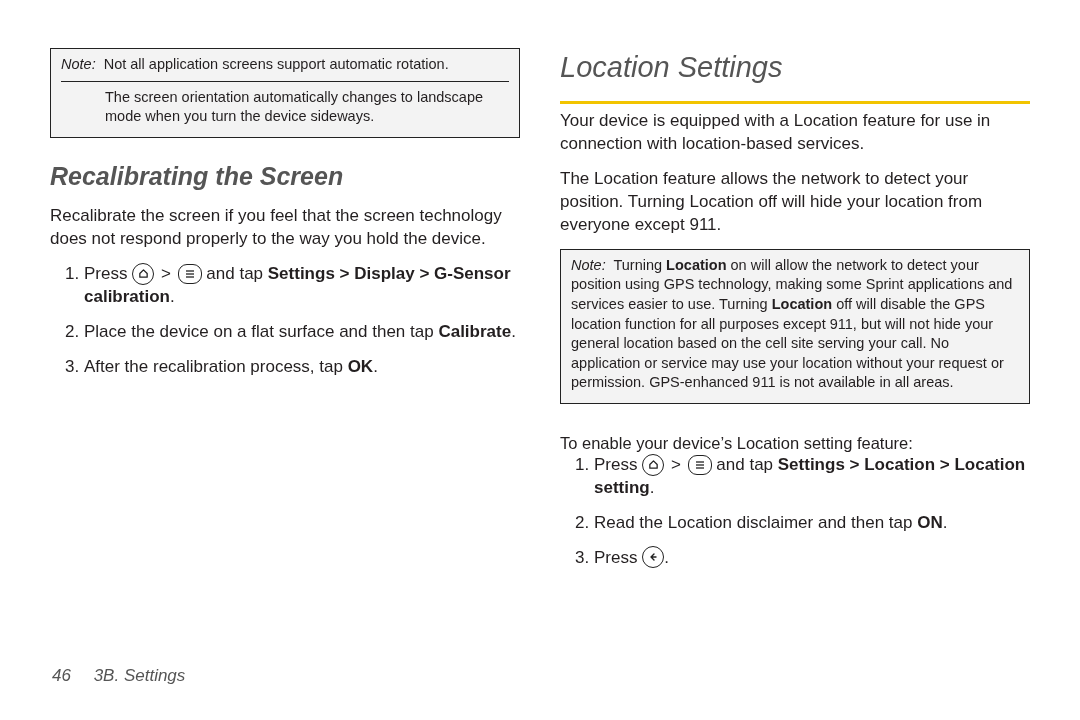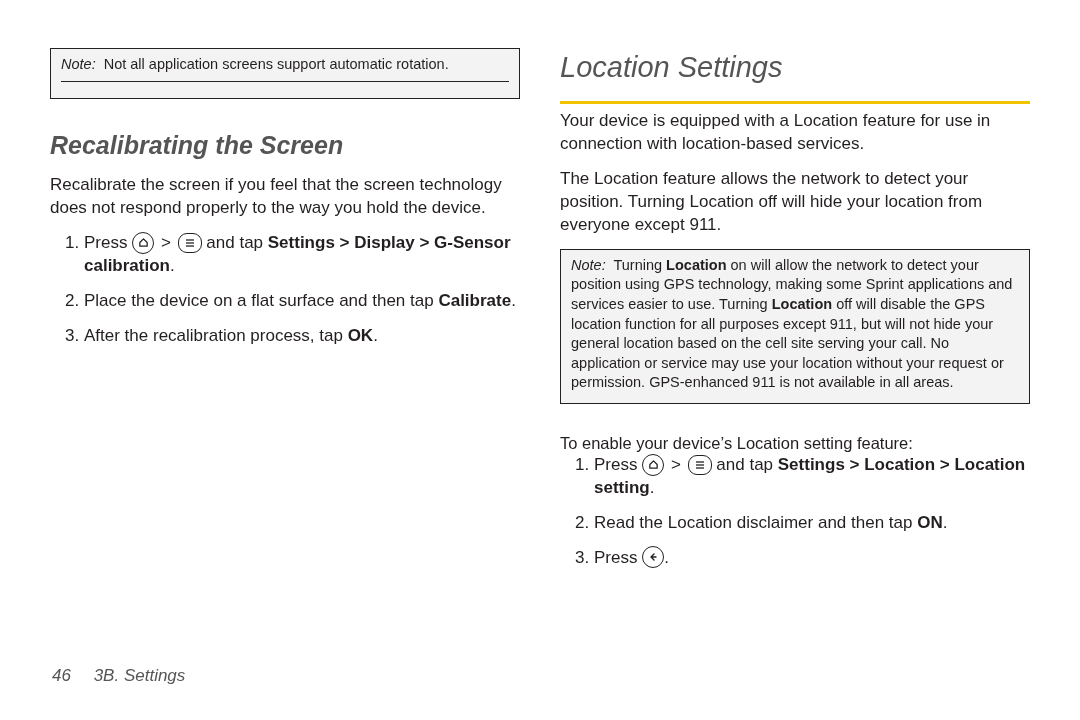--- a/index.html
+++ b/index.html
@@ -26,21 +26,21 @@
     flex: 1 1 0;
     min-width: 0;
   }
   
   .note {
     border: 1px solid #222;
     background: #f3f3f3;
     padding: 6px 10px 10px 10px;
     font-size: 14.5px;
     line-height: 1.35;
-    margin-bottom: 30px;
+    margin-bottom: 22px;
   }
   .note-label {
     font-style: italic;
     margin-right: 4px;
   }
   .note-divider {
     border: 0;
     border-top: 1px solid #222;
     margin: 6px 0 6px 0;
   }
@@ -125,20 +125,21 @@
 <div class="page">
 
   <div class="col">
 
     <div class="note">
       <div>
         <span class="note-label">Note:</span>
         <span>Not all application screens support automatic rotation.</span>
       </div>
       <hr class="note-divider">
+      <div class="indent">The screen orientation automatically changes to landscape mode when you turn the device sideways.</div>
     </div>
 
     <h2 class="sub">Recalibrating the Screen</h2>
 
     <p>Recalibrate the screen if you feel that the screen technology does not respond properly to the way you hold the device.</p>
 
     <ol class="steps">
       <li>
         <span>Press </span>
         <span class="keyicon round">

